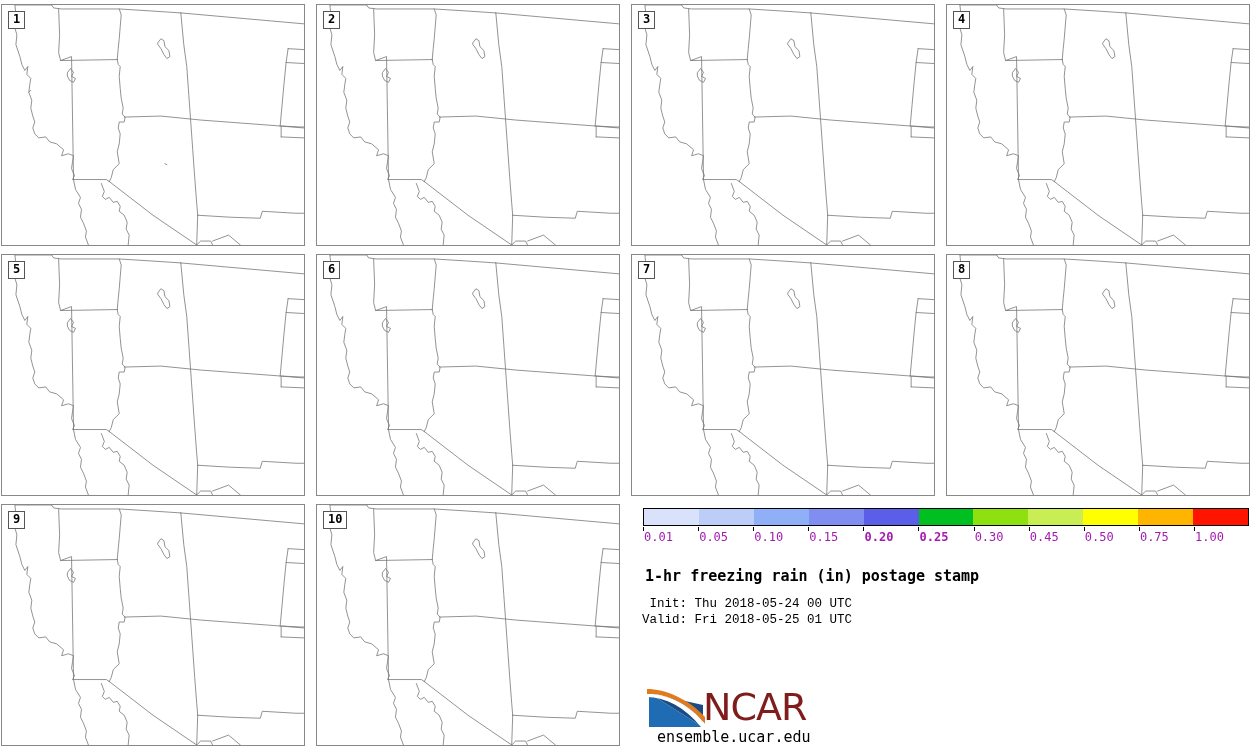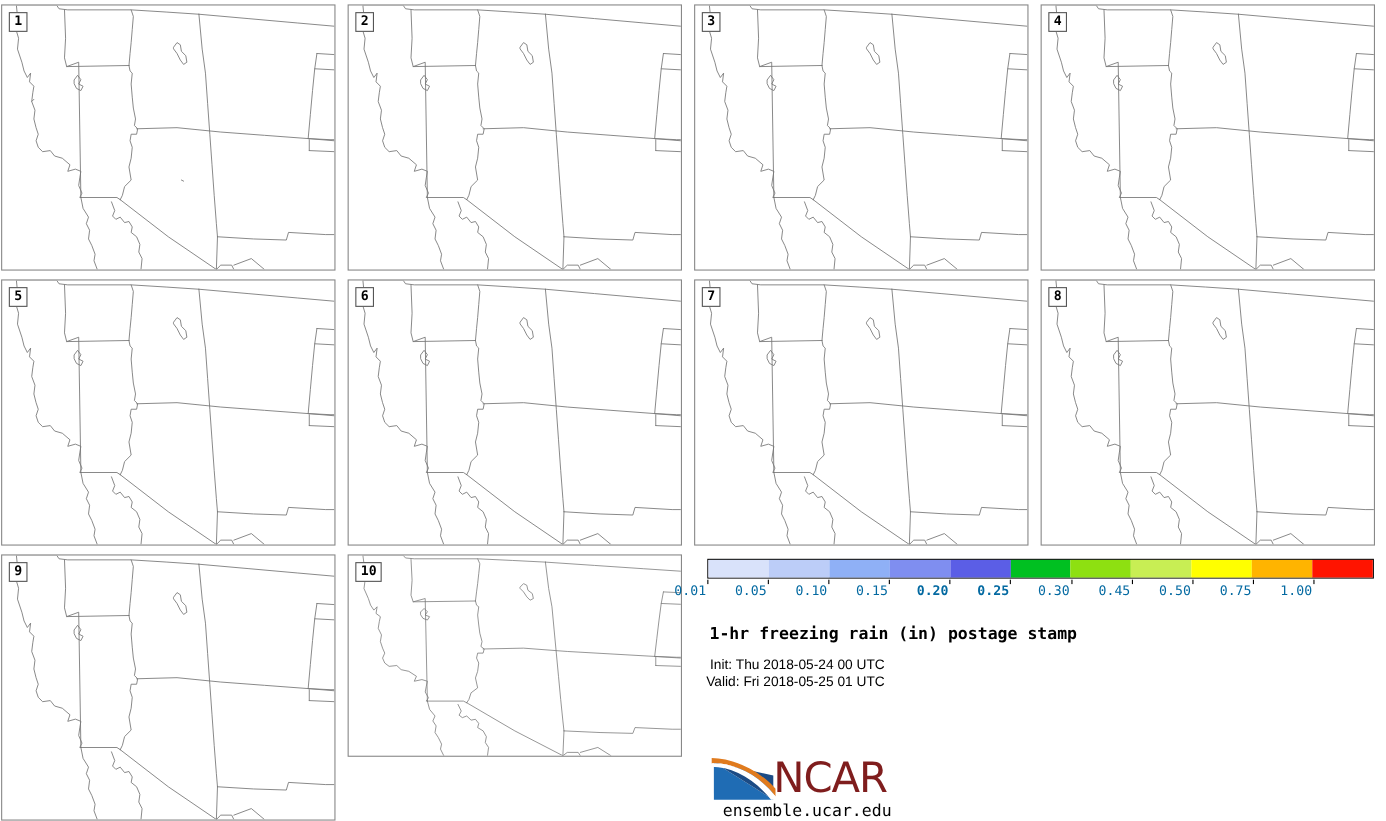--- a/index.html
+++ b/index.html
@@ -92,43 +92,43 @@
     top: 0;
     width: 1px;
     height: 4px;
     background: #000000;
   }
   .cb-ticklabel {
     position: absolute;
     top: 3px;
     width: 60px;
     margin-left: -30px;
-    text-align: left;
+    text-align: right;
     font-family: "DejaVu Sans Mono", "Liberation Mono", monospace;
     font-size: 12px;
-    color: #0369a1;
+    color: #a21caf;
     line-height: 14px;
   }
 
   #plot-title {
     position: absolute;
     left: 17px;
     top: 67px;
     font-family: "DejaVu Sans Mono", "Liberation Mono", monospace;
     font-size: 15px;
     font-weight: bold;
     color: #000000;
     letter-spacing: 0px;
     white-space: pre;
   }
   #time-block {
     position: absolute;
     left: 14px;
     top: 96px;
-    font-family: Liberation Sans, sans-serif;
+    font-family: Liberation Mono, monospace;
     font-size: 12.5px;
     color: #000000;
     line-height: 16px;
     white-space: pre;
   }
 
   
   #ncar-logo {
     position: absolute;
     left: 17px;
@@ -468,21 +468,21 @@
         <path d="M196,242 L200,238 L210,238 L212,242"></path>
         <path d="M212,238 L228,232 L240,242"></path>
         <path d="M197,212 L196,242"></path>
         <path d="M157,38 L160,34 L163,36 L164,42 L168,46 L169,52 L166,54 L163,50 L160,44 L157,40 Z"></path>
         <path d="M66,68 L69,64 L72,68 L70,72 L74,74 L72,78 L68,76 L66,72 Z"></path>
       </g>
     </svg>
     <div class="panel-badge">9</div>
   </div>
 
-  <div class="map-panel" style="left:316px; top:504px; width:304px; height:184px;">
+  <div class="map-panel" style="left:316px; top:504px; width:304px; height:242px;">
     <svg class="map-svg" viewBox="0 0 304 242" preserveAspectRatio="none">
       <g fill="none" stroke="#777777" stroke-width="0.8" stroke-linejoin="round" stroke-linecap="round">
         <path d="M13,0 L14,10 L12,20 L15,30 L14,40 L18,52 L20,60 L23,66 L26,62 L25,70 L29,74 L28,80 L27,88 L30,96 L29,104 L31,112 L33,118 L31,124 L33,130 L37,134 L44,133 L48,138 L55,140 L62,146 L60,152 L67,150 L72,152 L71,158 L70,165 L73,172 L71,176 L72,176"></path>
         <path d="M72,176 L105,176 L108,178"></path>
         <path d="M72,176 L74,186 L79,194 L77,200 L80,206 L79,214 L82,220 L85,228 L84,234 L87,242"></path>
         <path d="M100,180 L103,188 L101,193 L104,196 L108,194 L112,199 L116,198 L119,203 L118,208 L123,212 L126,219 L125,226 L128,232 L127,242"></path>
         <path d="M108,178 L152,212 L196,242"></path>
         <path d="M13,0 L50,0"></path>
         <path d="M50,0 L52,3 L60,4 L118,4 L150,6 L180,8"></path>
         <path d="M118,4 L120,10 L119,22 L118,34 L117,44 L116,55"></path>

